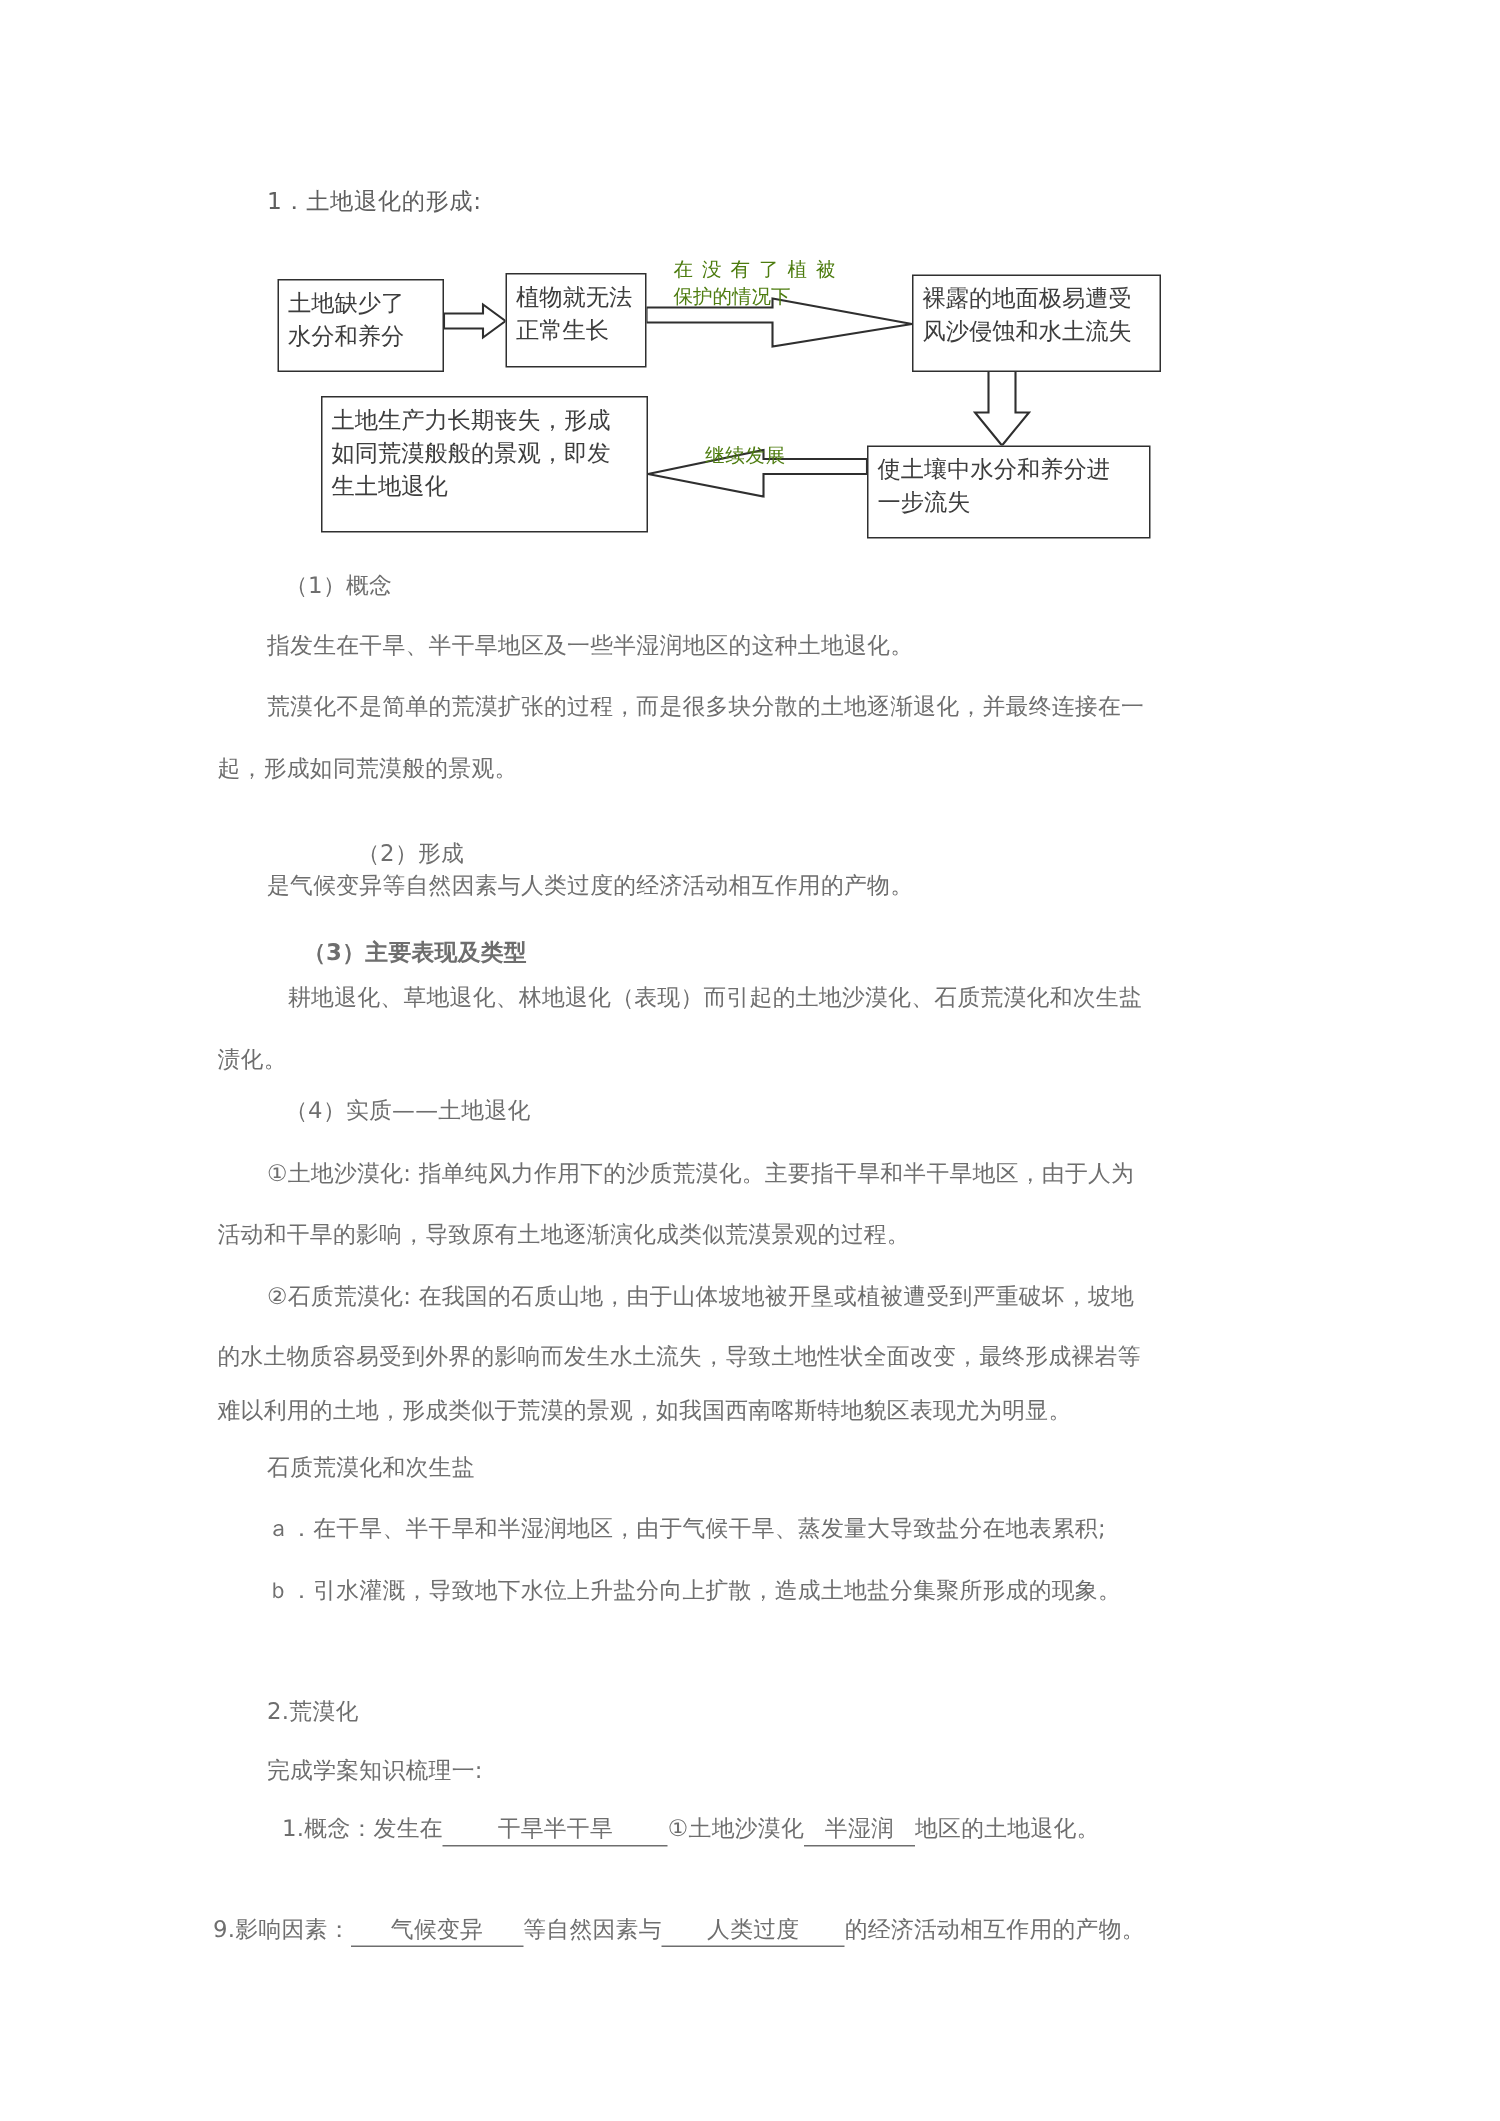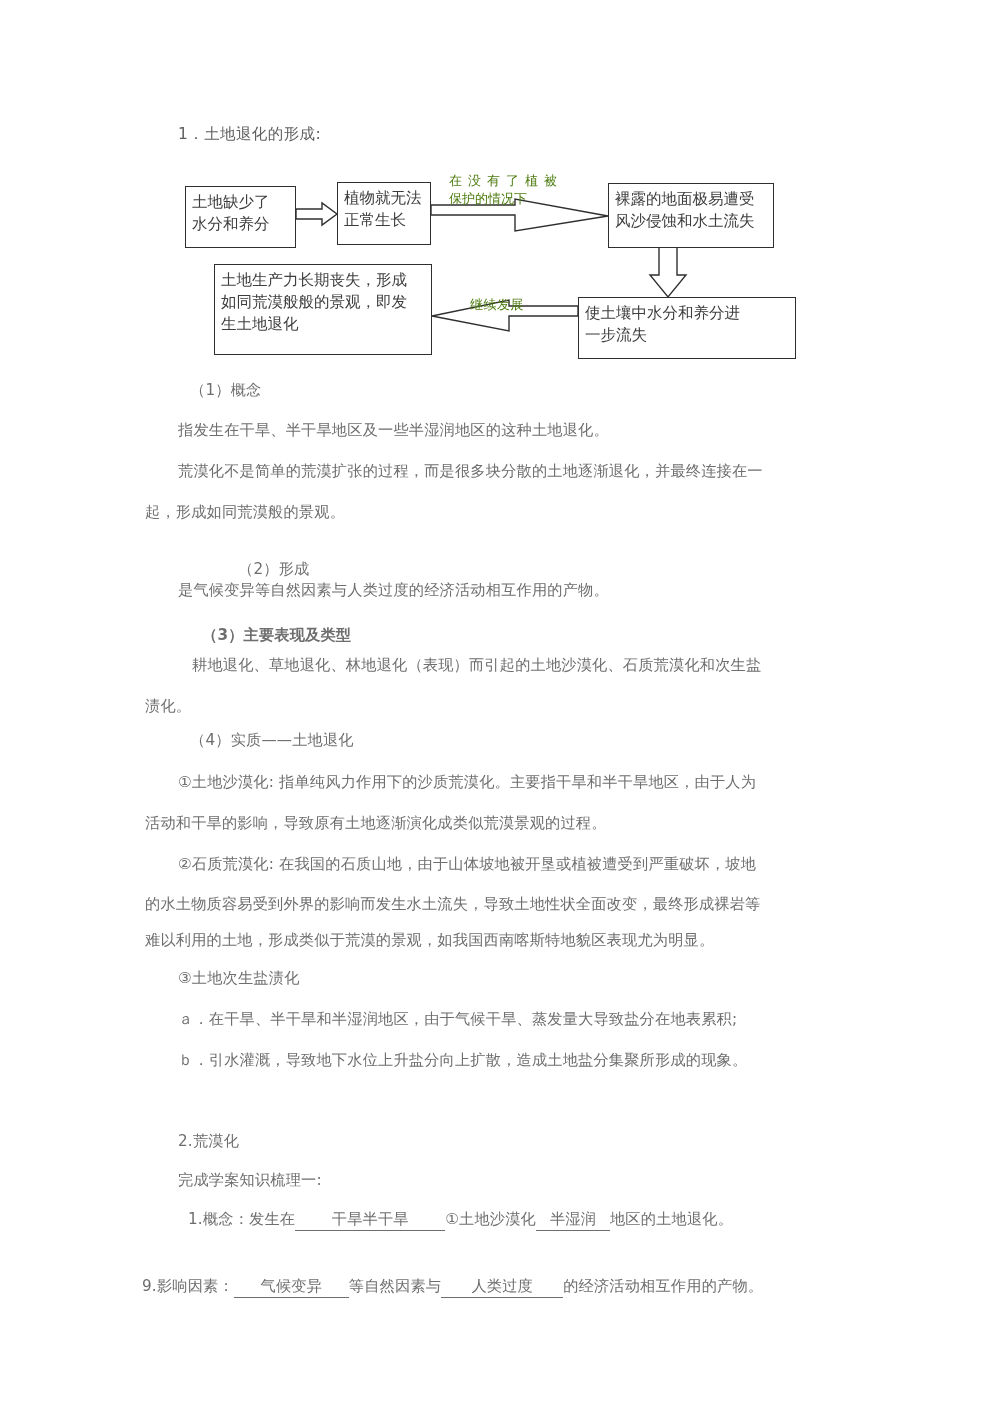--- a/index.html
+++ b/index.html
@@ -52,21 +52,21 @@
     color: #3d3d3d;
     font-size: 15.5px;
     line-height: 1.42;
     padding: 4px 5px 4px 6px;
     white-space: pre-line;
   }
 
   #box-lack       { left:185px;  top:186px; width:111px; height:62px; }
   #box-plant      { left:337px;  top:182px; width:94px;  height:63px; }
   #box-bare       { left:608px;  top:171px; width:166px; height:65px;margin-top:12px; }
-  #box-soil-loss  { left:578px;  top:297px; width:218px; height:62px; }
+  #box-soil-loss  { left:578px;  top:297px; width:189px; height:62px; }
   #box-degrade    { left:214px;  top:264px; width:218px; height:91px; }
 
   
   .flabel {
     position: absolute;
     font-size: 13px;
     color: #4d7c0f;
     line-height: 1.35;
     white-space: pre;
   }
@@ -167,21 +167,21 @@
   <div class="para" style="left:178px; top:772px;">①土地沙漠化: 指单纯风力作用下的沙质荒漠化。主要指干旱和半干旱地区，由于人为</div>
 
   <div class="para" style="left:145px; top:813px;">活动和干旱的影响，导致原有土地逐渐演化成类似荒漠景观的过程。</div>
 
   <div class="para" style="left:178px; top:854px;">②石质荒漠化: 在我国的石质山地，由于山体坡地被开垦或植被遭受到严重破坏，坡地</div>
 
   <div class="para" style="left:145px; top:894px;">的水土物质容易受到外界的影响而发生水土流失，导致土地性状全面改变，最终形成裸岩等</div>
 
   <div class="para" style="left:145px; top:930px;">难以利用的土地，形成类似于荒漠的景观，如我国西南喀斯特地貌区表现尤为明显。</div>
 
-  <div class="para" style="left:178px; top:968px;">③土地次生盐渍化</div>
+  <div class="para" style="left:178px; top:968px;">石质荒漠化和次生盐</div>
 
   <div class="para" style="left:178px; top:1009px;">ａ．在干旱、半干旱和半湿润地区，由于气候干旱、蒸发量大导致盐分在地表累积;</div>
 
   <div class="para" style="left:178px; top:1050px;">ｂ．引水灌溉，导致地下水位上升盐分向上扩散，造成土地盐分集聚所形成的现象。</div>
 
 
   <div class="para" style="left:178px; top:1131px;">2.荒漠化</div>
 
   <div class="para" style="left:178px; top:1170px;">完成学案知识梳理一:</div>
 

